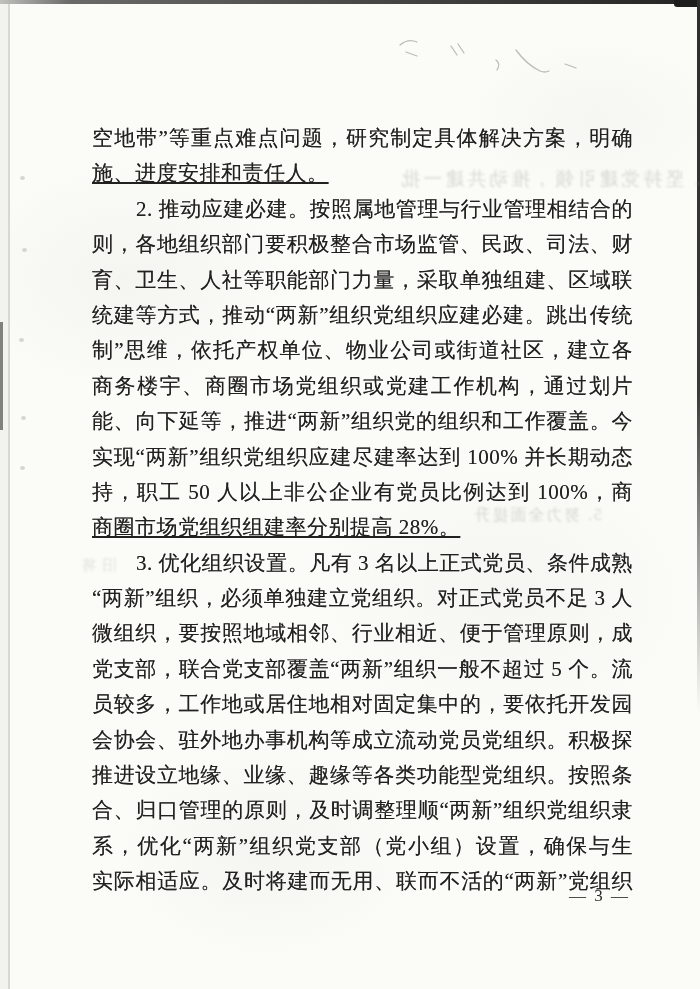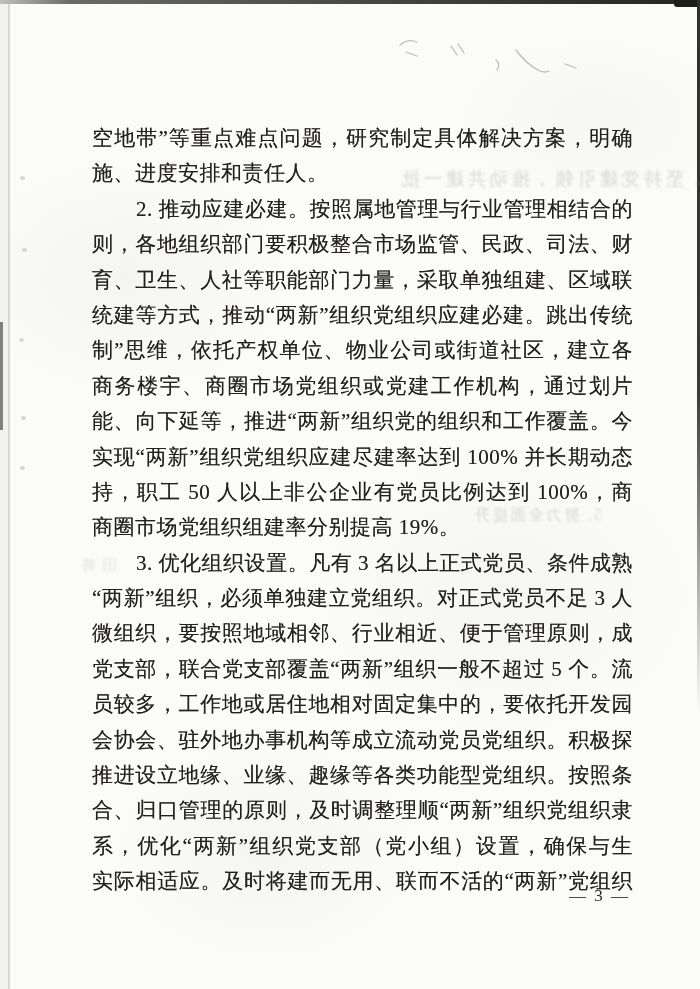--- a/index.html
+++ b/index.html
@@ -30,21 +30,21 @@
   .body-text{
     position:absolute;left:92px;top:121px;width:541px;
     font-size:21px;color:#222120;
     text-shadow:0 0 .4px rgba(20,20,20,.55);
   }
   .line{
     height:35.4px;line-height:35.4px;overflow:hidden;
     text-align:justify;text-align-last:justify;text-justify:inter-character;
     letter-spacing:.5px;
   }
-  .line.short{text-align-last:left;}
+  .line.short{text-align-last:left;text-decoration:underline;}
   
   .page-number{
     position:absolute;top:886px;right:70px;
     font-size:17px;letter-spacing:2px;color:#2d2d2c;
   }
   
   .ghost{
     position:absolute;transform:scaleX(-1);
     color:#a6a6a0;opacity:.42;filter:blur(1.1px);
     white-space:nowrap;pointer-events:none;
@@ -98,21 +98,21 @@
       <div class="line short">施、进度安排和责任人。</div>
       <div class="line" style="padding-left: 44px;">2. 推动应建必建。按照属地管理与行业管理相结合的原</div>
       <div class="line">则，各地组织部门要积极整合市场监管、民政、司法、财政、教</div>
       <div class="line">育、卫生、人社等职能部门力量，采取单独组建、区域联建、行业</div>
       <div class="line">统建等方式，推动“两新”组织党组织应建必建。跳出传统“建</div>
       <div class="line">制”思维，依托产权单位、物业公司或街道社区，建立各类园区、</div>
       <div class="line">商务楼宇、商圈市场党组织或党建工作机构，通过划片区、分功</div>
       <div class="line">能、向下延等，推进“两新”组织党的组织和工作覆盖。今年底，</div>
       <div class="line">实现“两新”组织党组织应建尽建率达到 100% 并长期动态保</div>
       <div class="line">持，职工 50 人以上非公企业有党员比例达到 100%，商务楼宇、</div>
-      <div class="line short">商圈市场党组织组建率分别提高 19%。</div>
+      <div class="line short">商圈市场党组织组建率分别提高 28%。</div>
       <div class="line" style="padding-left: 44px;">3. 优化组织设置。凡有 3 名以上正式党员、条件成熟的</div>
       <div class="line">“两新”组织，必须单独建立党组织。对正式党员不足 3 人的小</div>
       <div class="line">微组织，要按照地域相邻、行业相近、便于管理原则，成立联合</div>
       <div class="line">党支部，联合党支部覆盖“两新”组织一般不超过 5 个。流动党</div>
       <div class="line">员较多，工作地或居住地相对固定集中的，要依托开发园区、商</div>
       <div class="line">会协会、驻外地办事机构等成立流动党员党组织。积极探索和</div>
       <div class="line">推进设立地缘、业缘、趣缘等各类功能型党组织。按照条块结</div>
       <div class="line">合、归口管理的原则，及时调整理顺“两新”组织党组织隶属关</div>
       <div class="line">系，优化“两新”组织党支部（党小组）设置，确保与生产、发展</div>
       <div class="line">实际相适应。及时将建而无用、联而不活的“两新”党组织列为</div>

